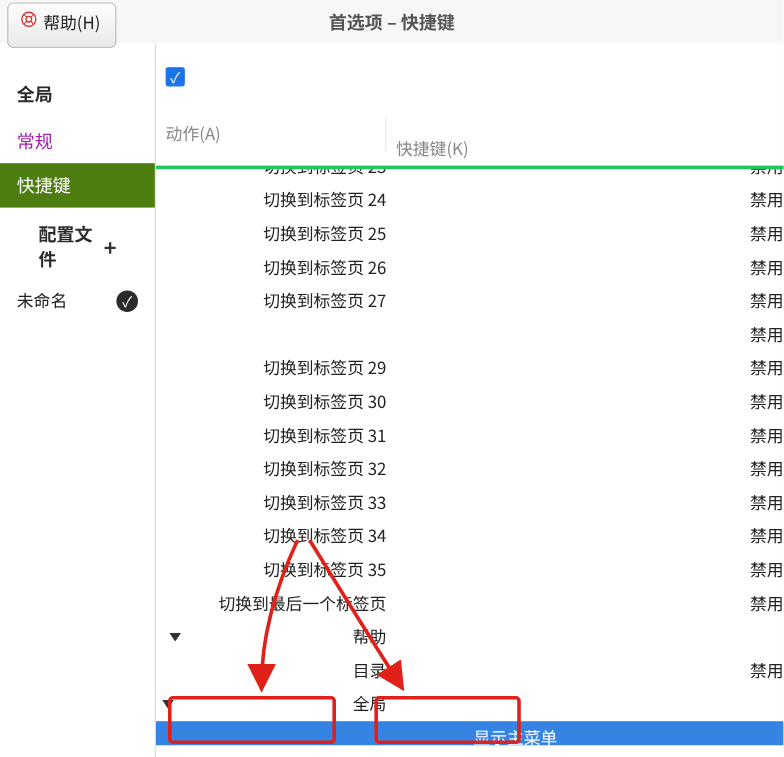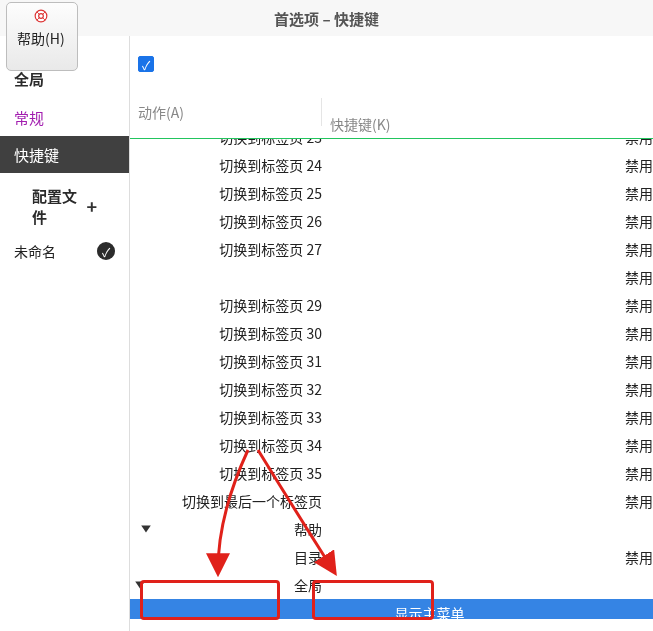--- a/index.html
+++ b/index.html
@@ -1,39 +1,39 @@
 <!DOCTYPE html>
 <html><head>
   <meta charset="utf-8">
   <style>
     * { margin: 0; padding: 0; box-sizing: border-box; font-family: "Noto Sans CJK SC", "WenQuanYi Micro Hei", sans-serif; }
     body { width: 653px; height: 631px; background: #f7f7f7; font-size: 14px; color: #222; overflow: hidden; position: relative; }
 
-    .help-btn { position: absolute; top: 2px; left: 6px; padding: 6px 12px 22px 10px; border: 1px solid #bdbdbd; border-radius: 5px; background: linear-gradient(#fdfdfd,#e9e9e9); cursor: pointer; display: flex; align-items: center; gap: 5px; z-index: 3; flex-direction: column; }
+    .help-btn { position: absolute; top: 2px; left: 6px; padding: 6px 12px 10px 10px; border: 1px solid #bdbdbd; border-radius: 5px; background: linear-gradient(#fdfdfd,#e9e9e9); cursor: pointer; display: flex; align-items: flex-start; gap: 5px; z-index: 3; }
     .help-icon { width: 14px; height: 14px; }
 
     .window-title { position: absolute; top: 8px; left: 0; right: 0; text-align: center; font-size: 15px; font-weight: 600; color: #555; z-index: 1; }
 
     .main { position: absolute; top: 36px; left: 0; right: 0; bottom: 0; display: flex; }
 
     .sidebar { width: 130px; background: #fff; border-right: 1px solid #ddd; padding-top: 22px; }
     .side-item { padding: 10px 14px; cursor: pointer; font-size: 15px; color: #2b2b2b; }
     .side-sub  { padding: 8px 14px; cursor: pointer; font-size: 15px; color: #a21caf; }
-    .side-sub.sel { background: #404040; color: #fff; }
+    .side-sub.sel { background: #4d7c0f; color: #fff; }
     .side-head { display: flex; align-items: center; justify-content: space-between; padding: 12px 32px 4px; font-size: 15px; font-weight: 600; color: #2b2b2b; }
     .plus { font-size: 18px; font-weight: 700; color: #333; cursor: pointer; }
     .profile-row { display: flex; align-items: center; justify-content: space-between; padding: 10px 14px; cursor: pointer; }
     .check-badge { width: 18px; height: 18px; border-radius: 50%; background: #2b2b2b; display: flex; align-items: center; justify-content: center; color: #fff; font-size: 12px; }
 
     .content { flex: 1; background: #fff; position: relative; }
 
     .enable-row { display: flex; align-items: center; gap: 8px; padding: 20px 8px 14px; }
     .check { width: 16px; height: 16px; border: 1px solid #1a73e8; border-radius: 2px; background: #1a73e8; display: flex; align-items: center; justify-content: center; color: #fff; font-size: 12px; cursor: pointer; }
 
-    .cols { display: flex; align-items: center; border-bottom: 1px solid #22c55e; font-size: 14px; color: #888; }
+    .cols { display: flex; align-items: center; border-bottom: 3px solid #22c55e; font-size: 14px; color: #888; }
     .col-a { width: 192px; padding: 4px 8px; border-right: 1px solid #e5e5e5; }
     .col-k { flex: 1; padding: 4px 8px; margin-top: 24px; }
 
     .tree { height: 480px; overflow: hidden; padding-top: 2px; }
     .tree-row { display: flex; align-items: center; font-size: 14px; color: #222; padding: 4px 0; text-align: right; }
     .tree-row.sel { background: #3584e4; color: #fff; flex-direction: column; }
     .ind { width: 46px; flex: none; display: flex; align-items: center; padding-left: 4px; }
     .ind svg { width: 12px; height: 12px; }
     .act { width: 146px; flex: none; overflow: hidden; white-space: nowrap; }
     .key { flex: 1; }

